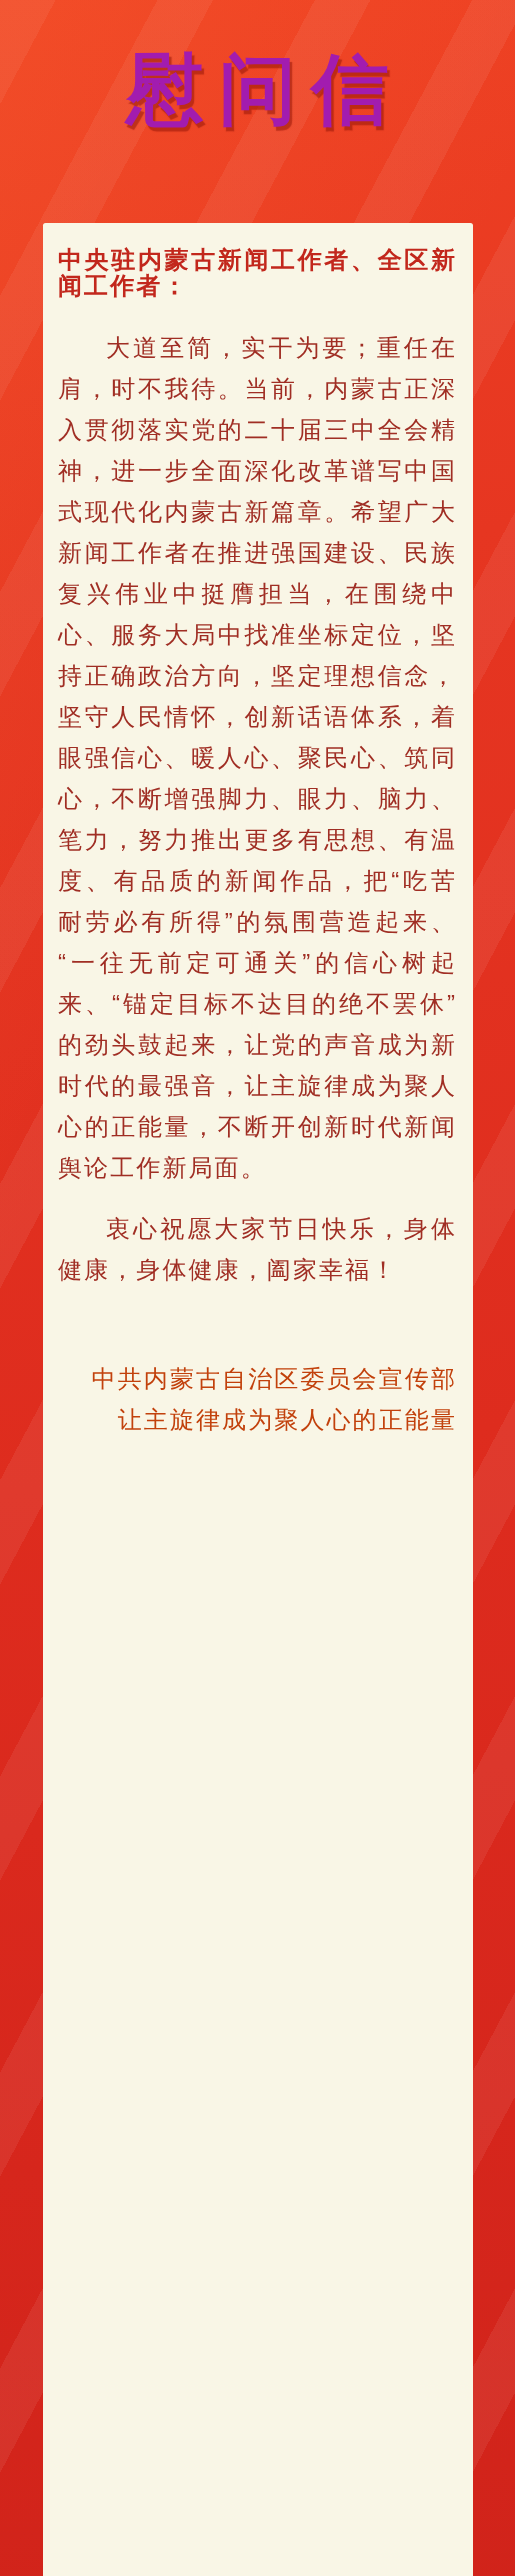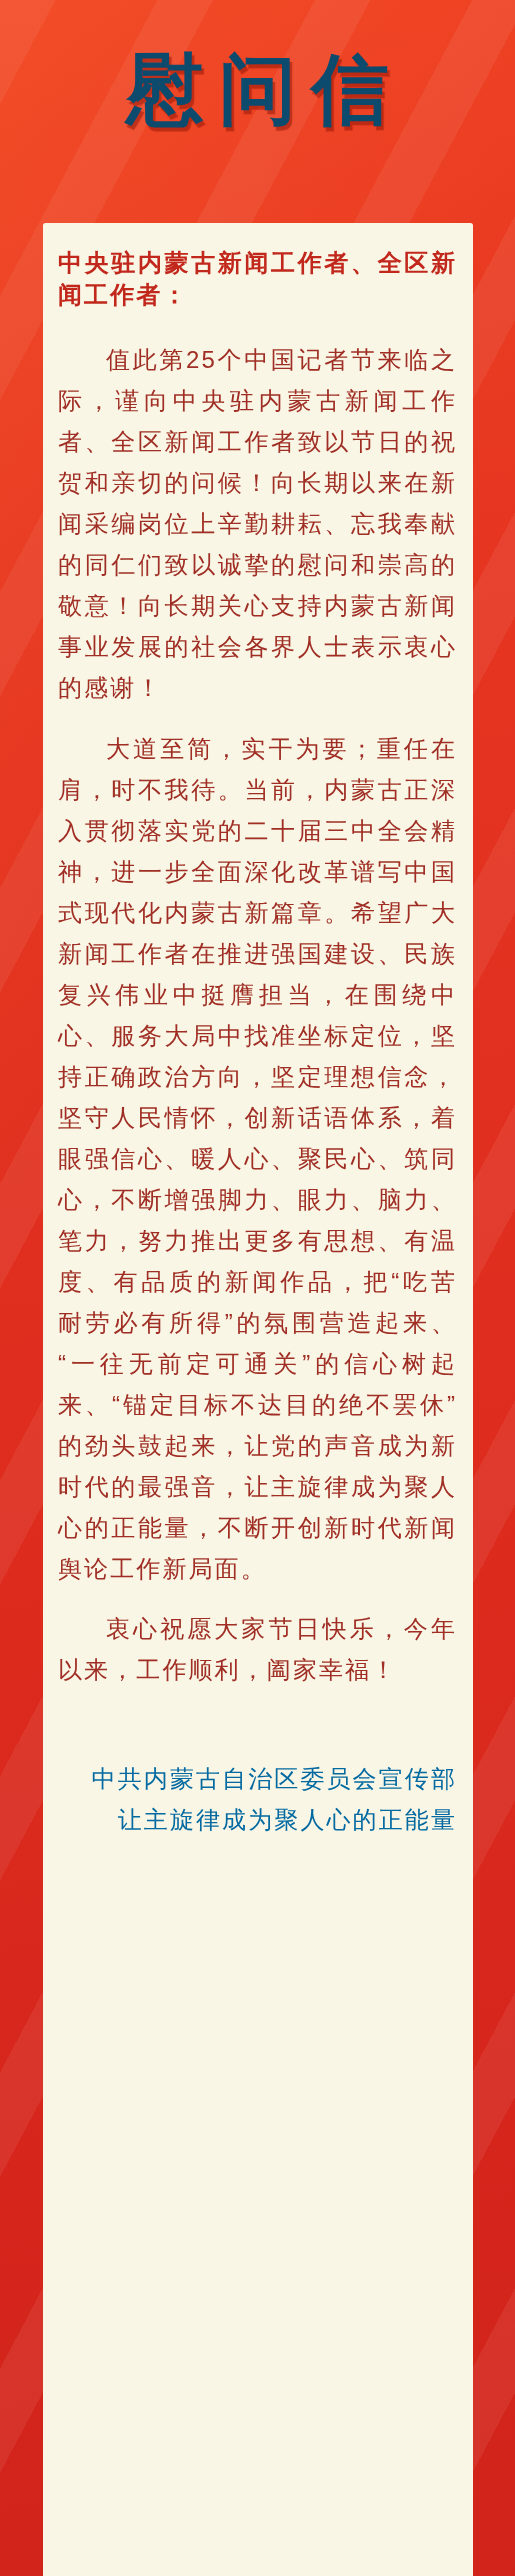--- a/index.html
+++ b/index.html
@@ -23,42 +23,42 @@
   .title-wrap {
     margin: 0 auto;
     padding-top: 47px;
     text-align: center;
   }
   .letter-title {
     display: inline-block;
     font-size: 77px;
     line-height: 85px;
     font-weight: bold;
-    color: #0c4a6e;
+    color: #a21caf;
     letter-spacing: 15.5px;
     text-indent: 15.5px;
     text-shadow: 2.6px 3.6px 1px rgba(150,22,8,0.55);
   }
 
   .letter-card {
     box-sizing: border-box;
     width: 430px;
     height: 2367px;
     margin: 91px auto 0 auto;
     background: #f9f6e6;
     border-radius: 2.6px;
     padding: 24px 15.5px 20.6px 15.5px;
     overflow: hidden;
   }
 
   .salutation {
     font-size: 24px;
     font-weight: bold;
     color: #c2271c;
-    line-height: 32px;
+    line-height: 26px;
     letter-spacing: 2.1px;
     text-align: justify;
     margin: 0 0 28px 0;
   }
 
   .letter-body p {
     font-size: 24px;
     color: #a02e24;
     line-height: 41px;
     letter-spacing: 2.1px;
@@ -66,40 +66,39 @@
     text-indent: 2em;
     margin: 0 0 19.6px 0;
   }
 
   .signature-block {
     margin-top: 68px;
     text-align: right;
   }
   .signature-line {
     font-size: 24px;
-    color: #0369a1;
+    color: #c2410c;
     line-height: 41px;
     letter-spacing: 2.1px;
   }
 </style>
 </head>
 <body>
 
 <div class="title-wrap">
   <div class="letter-title">慰问信</div>
 </div>
 
 <div class="letter-card">
 
   <div class="salutation">中央驻内蒙古新闻工作者、全区新闻工作者：</div>
 
   <div class="letter-body">
-    <p>值此第25个中国记者节来临之际，谨向中央驻内蒙古新闻工作者、全区新闻工作者致以节日的祝贺和亲切的问候！向长期以来在新闻采编岗位上辛勤耕耘、忘我奉献的同仁们致以诚挚的慰问和崇高的敬意！向长期关心支持内蒙古新闻事业发展的社会各界人士表示衷心的感谢！</p>
     <p>大道至简，实干为要；重任在肩，时不我待。当前，内蒙古正深入贯彻落实党的二十届三中全会精神，进一步全面深化改革谱写中国式现代化内蒙古新篇章。希望广大新闻工作者在推进强国建设、民族复兴伟业中挺膺担当，在围绕中心、服务大局中找准坐标定位，坚持正确政治方向，坚定理想信念，坚守人民情怀，创新话语体系，着眼强信心、暖人心、聚民心、筑同心，不断增强脚力、眼力、脑力、笔力，努力推出更多有思想、有温度、有品质的新闻作品，把“吃苦耐劳必有所得”的氛围营造起来、“一往无前定可通关”的信心树起来、“锚定目标不达目的绝不罢休”的劲头鼓起来，让党的声音成为新时代的最强音，让主旋律成为聚人心的正能量，不断开创新时代新闻舆论工作新局面。</p>
-    <p>衷心祝愿大家节日快乐，今年以来，工作顺利，阖家幸福！</p>
+    <p>衷心祝愿大家节日快乐，身体健康，身体健康，阖家幸福！</p>
   </div>
 
   <div class="signature-block">
     <div class="signature-line">中共内蒙古自治区委员会宣传部</div>
     <div class="signature-line">让主旋律成为聚人心的正能量</div>
   </div>
 
 </div>
 
 

